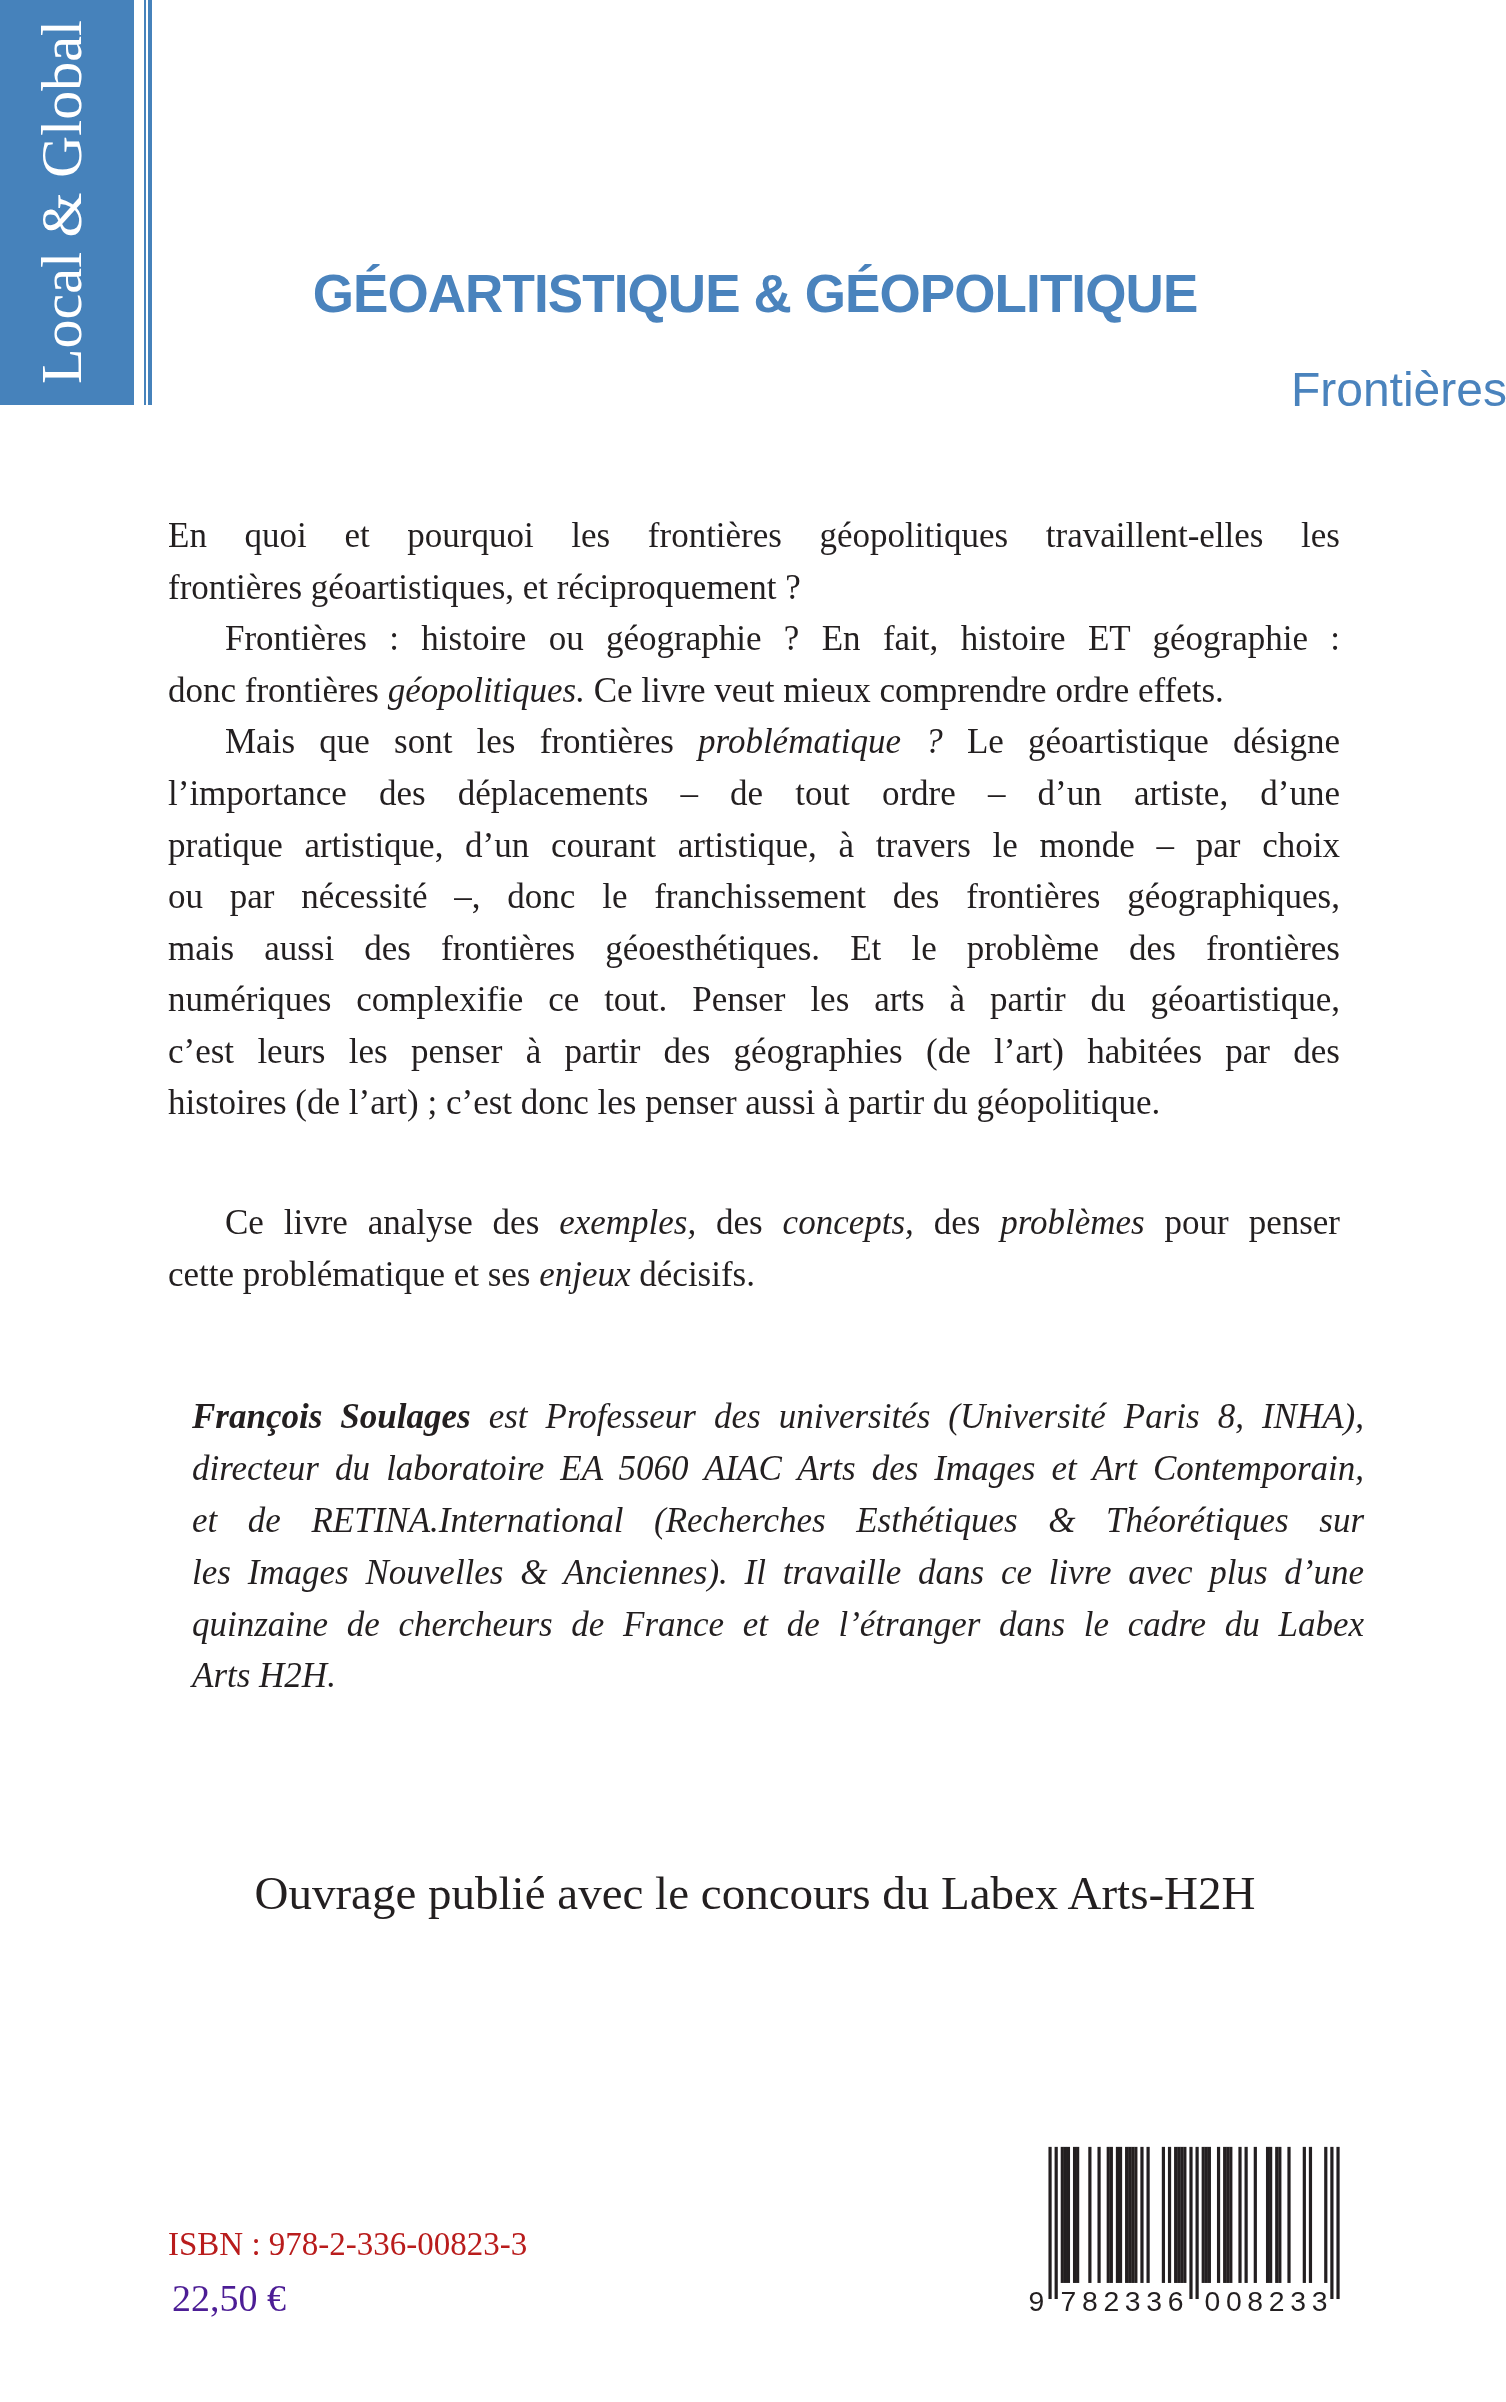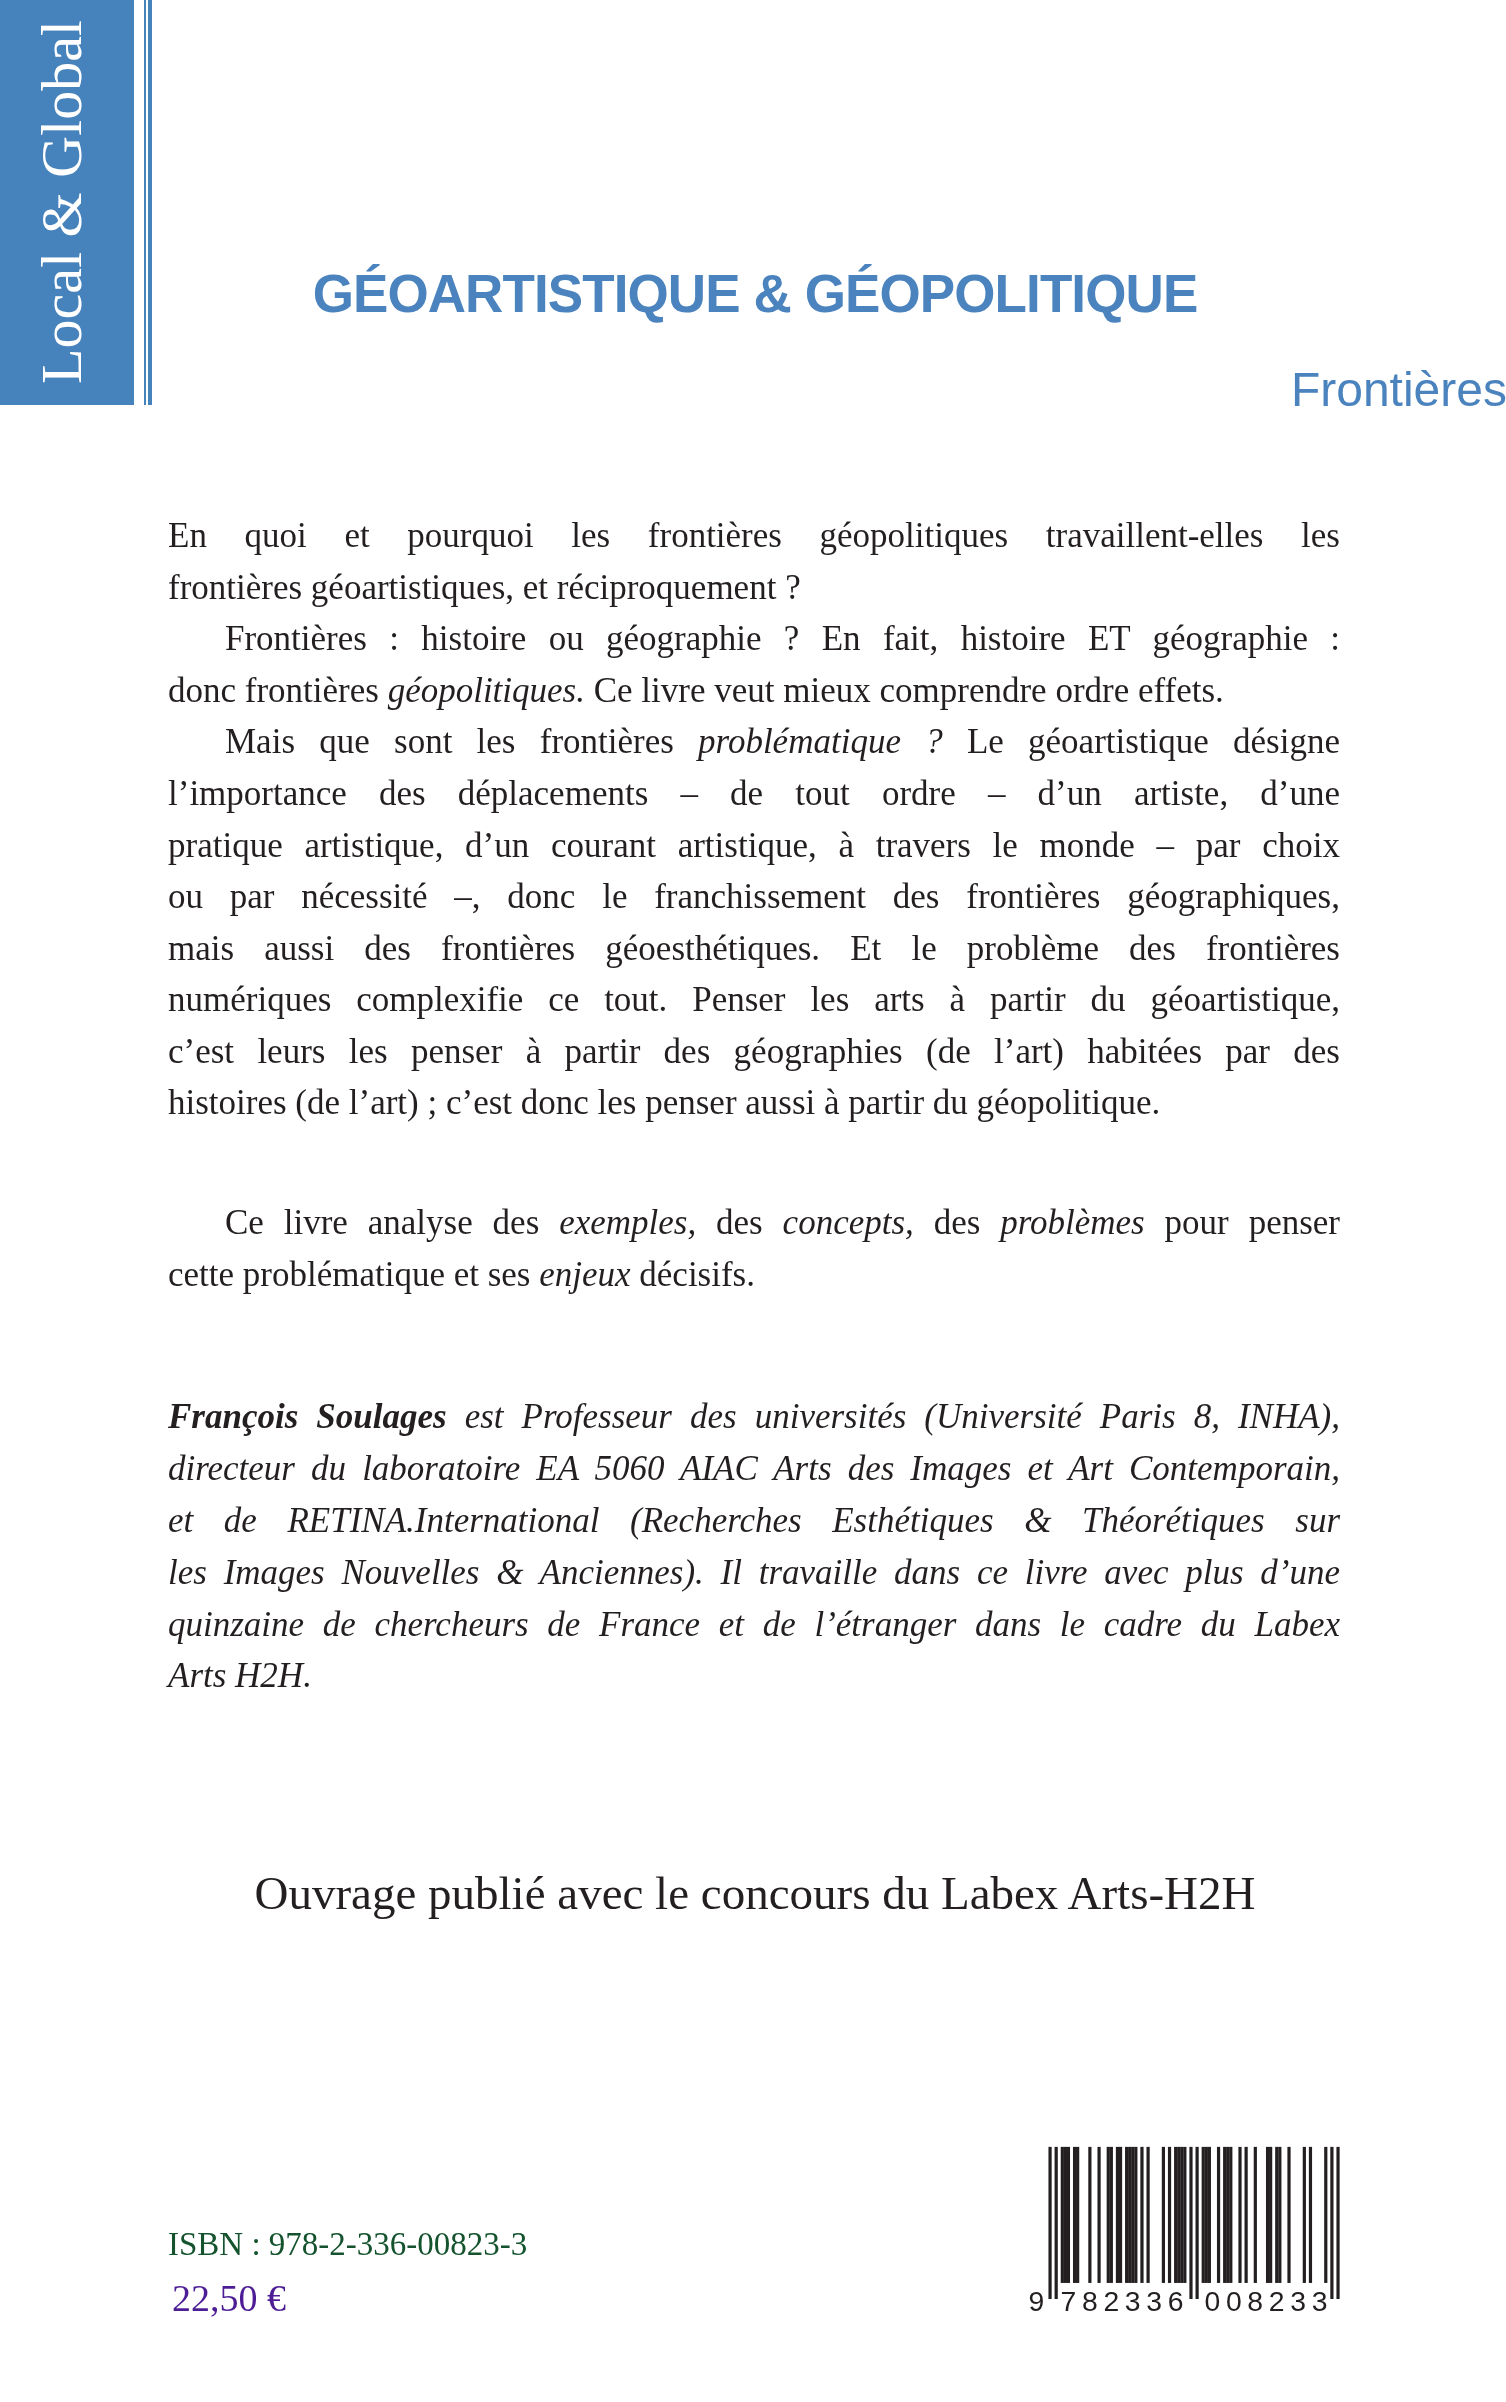--- a/index.html
+++ b/index.html
@@ -24,32 +24,32 @@
     font-family: "Liberation Sans", sans-serif; font-size: 48px; line-height: 57px;
     color: #4a83bd; text-align: right; white-space: nowrap;
   }
   .line {
     position: absolute; left: 168px; width: 1172px; height: 52px;
     font-family: "Liberation Serif", serif; font-size: 35px; line-height: 52px;
     color: #231f20; white-space: nowrap; box-sizing: border-box;
   }
   .line.j { text-align: justify; text-align-last: justify; white-space: normal; }
   .line.ind { padding-left: 57px; }
-  .line.it { font-style: italic; }
+  .line.it { font-style: italic; margin-left: 24px; }
   .i { font-style: italic; }
   .bi { font-style: italic; font-weight: bold; }
   .support {
     position: absolute; left: 0; width: 1510px; top: 1865px; height: 57px;
     font-family: "Liberation Serif", serif; font-size: 47px; line-height: 57px;
     color: #231f20; text-align: center; white-space: nowrap;
   }
   .isbn {
     position: absolute; left: 168px; top: 2225px; height: 38px;
     font-family: "Liberation Serif", serif; font-size: 33px; line-height: 38px;
-    color: #14532d; white-space: nowrap;
+    color: #b91c1c; white-space: nowrap;
   }
   .price {
     position: absolute; left: 172px; top: 2276px; height: 44px;
     font-family: "Liberation Serif", serif; font-size: 38px; line-height: 44px;
     color: #4c1d95; white-space: nowrap; text-align: center;
   }
   .barcode { position: absolute; left: 1022px; top: 2143px; width: 326px; height: 175px; }
   .barcode text { font-family: "Liberation Sans", sans-serif; font-size: 30px; fill: #231f20; }
 </style>
 </head>

